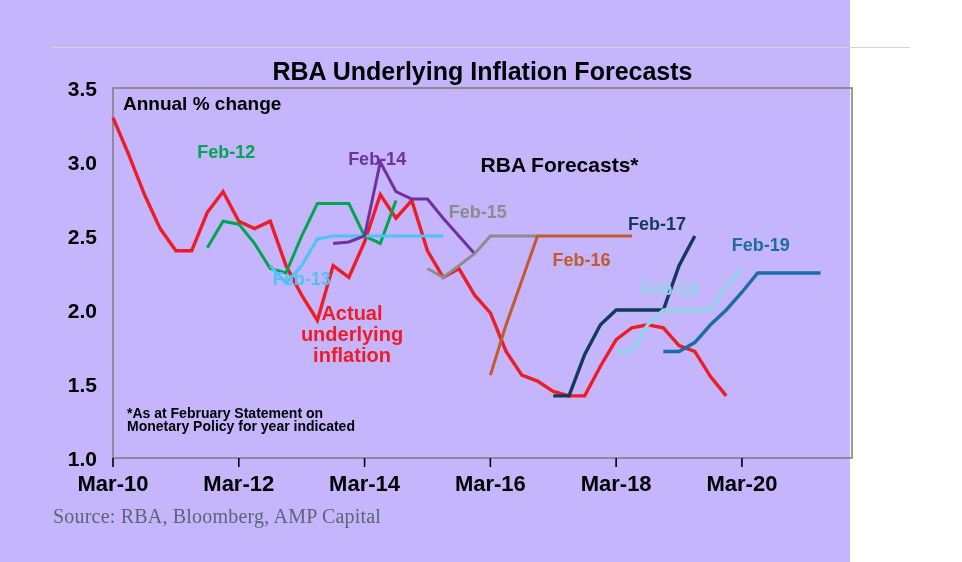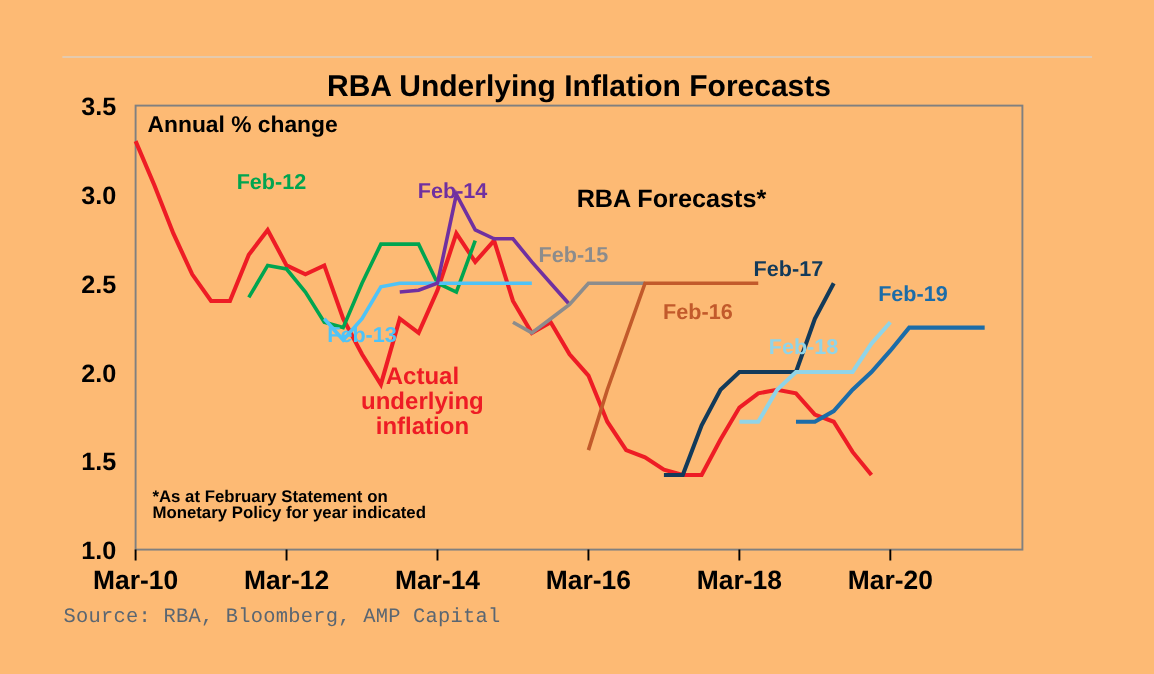--- a/index.html
+++ b/index.html
@@ -5,22 +5,22 @@
   * { box-sizing: border-box; }
   html, body {
     margin: 0; padding: 0;
     width: 962px; height: 562px;
     background: #ffffff;
     font-family: "Liberation Sans", sans-serif;
     overflow: hidden;
   }
   #page {
     position: relative;
-    width: 962px; height: 562px;
-    background: #fdba74;
+    width: 850px; height: 562px;
+    background: #c4b5fd;
   }
   #top-rule {
     position: absolute;
     left: 52px; top: 47px; width: 858px; height: 1px;
     background: #d4d4d4;
   }
   #chart-svg {
     position: absolute;
     left: 0; top: 0;
   }
@@ -74,22 +74,22 @@
   .plot-frame {
     fill: none;
     stroke: #808080;
     stroke-width: 1.6;
   }
   .tick-mark { stroke: #000000; stroke-width: 1.6; }
   .series-line { fill: none; stroke-linejoin: miter; stroke-linecap: butt; }
   #source-note {
     position: absolute;
     left: 53px; top: 505px;
-    font-family: Liberation Mono, monospace;
-    font-size: 17px;
+    font-family: Liberation Serif, serif;
+    font-size: 20px;
     color: #5a6672;
     letter-spacing: 0.2px;
   }
 </style>
 </head>
 <body>
 
 <div id="page">
 
   <div id="top-rule"></div>

